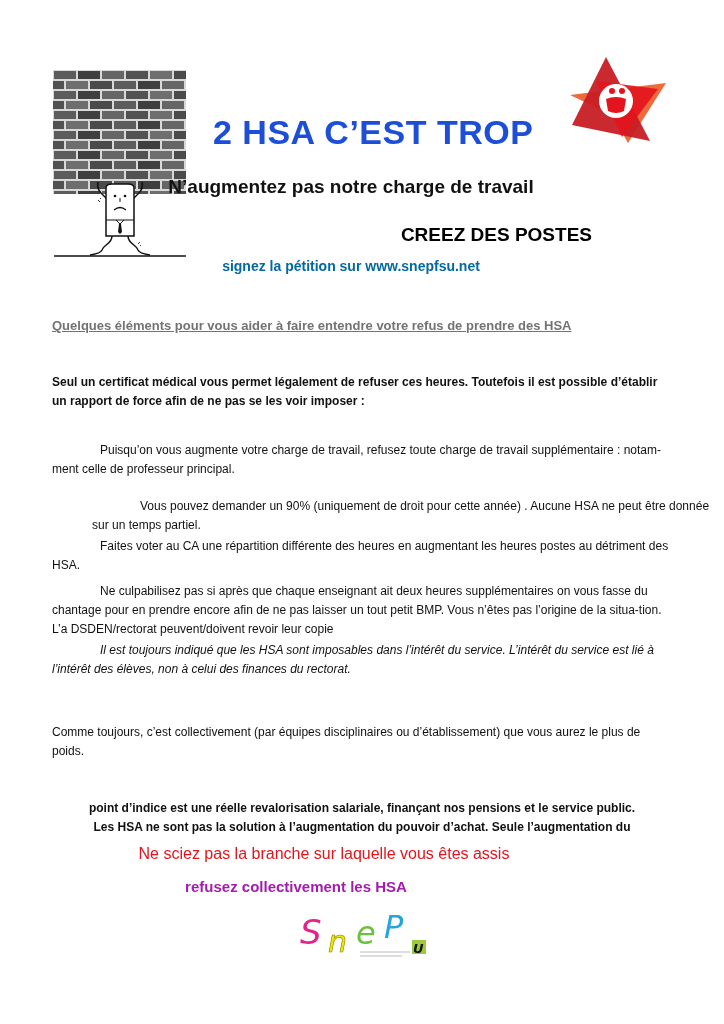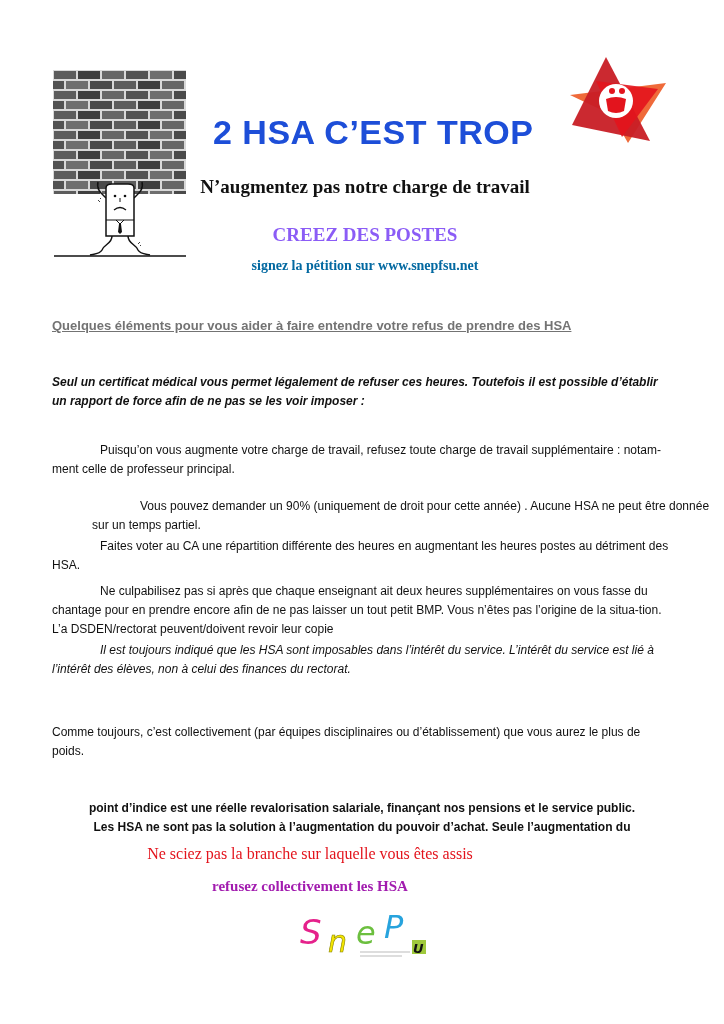--- a/index.html
+++ b/index.html
@@ -13,43 +13,43 @@
   #wall svg { display: block; }
   #figure { left: 50px; top: 180px; width: 140px; height: 80px; }
 
   
   #star-logo { left: 568px; top: 55px; width: 100px; height: 90px; }
 
   .title-main { left: 0; width: 724px; top: 113px; text-align: left; }
   .title-main span { position: absolute; left: 213px; top: 0; font-size: 34px;
          font-weight: bold; color: #1d4ed8; letter-spacing: 0.5px; white-space: nowrap; }
 
-  .center-line { left: 14px; width: 592px; text-align: center; font-weight: bold; white-space: nowrap; font-family: Liberation Serif, serif; }
+  .center-line { left: 0; width: 592px; text-align: center; font-weight: bold; white-space: nowrap; }
   #subtitle { top: 176px; font-size: 19px; color: #111; padding-left: 110px; box-sizing: border-box; }
-  #creez { top: 224px; font-size: 19px; color: #8b5cf6; padding-left: 110px; box-sizing: border-box; }
+  #creez { top: 224px; font-size: 19px; color: #000000; padding-left: 110px; box-sizing: border-box; text-align: right; }
   #petition { top: 258px; font-size: 14px; color: #0369a1; padding-left: 110px; box-sizing: border-box; }
 
   #section-heading { left: 52px; top: 318px; font-size: 13px; font-weight: bold;
           text-decoration: underline; color: #737373; white-space: nowrap; }
 
   .para { left: 52px; width: 620px; font-size: 12px; line-height: 19px; color: #111; }
-  .para.bold { font-weight: bold; font-size: 12px; font-style: italic; }
+  .para.bold { font-weight: bold; font-size: 12px; }
   .indent { text-indent: 48px; }
 
   #intro { top: 373px; }
   #p1 { top: 441px; }
   #p2 { top: 497px; margin-left: 40px; }
   #p3 { top: 537px; }
   #p4 { top: 582px; }
   #p5 { top: 641px; font-style: italic; }
   #p6 { top: 723px; }
 
   #closing { left: 0; width: 724px; top: 799px; text-align: center; font-size: 12px;
              font-weight: bold; line-height: 19px; color: #111; }
-  #slogan1 { top: 845px; font-size: 16px; color: #e3141d; font-weight: normal; }
+  #slogan1 { top: 845px; font-size: 16px; color: #e3141d; font-weight: normal; padding-left: 28px; }
   #slogan2 { top: 878px; font-size: 15px; color: #a21caf; }
 
   #snep-logo { left: 298px; top: 908px; width: 130px; height: 70px; }
 </style>
 </head>
 <body>
 
 <div id="wall" class="abs">
   <svg id="wall-svg" width="133" height="124" style="background: rgb(216, 216, 216);">
       <rect x="-23" y="1" width="22" height="8" fill="#4a4a4a"></rect>

